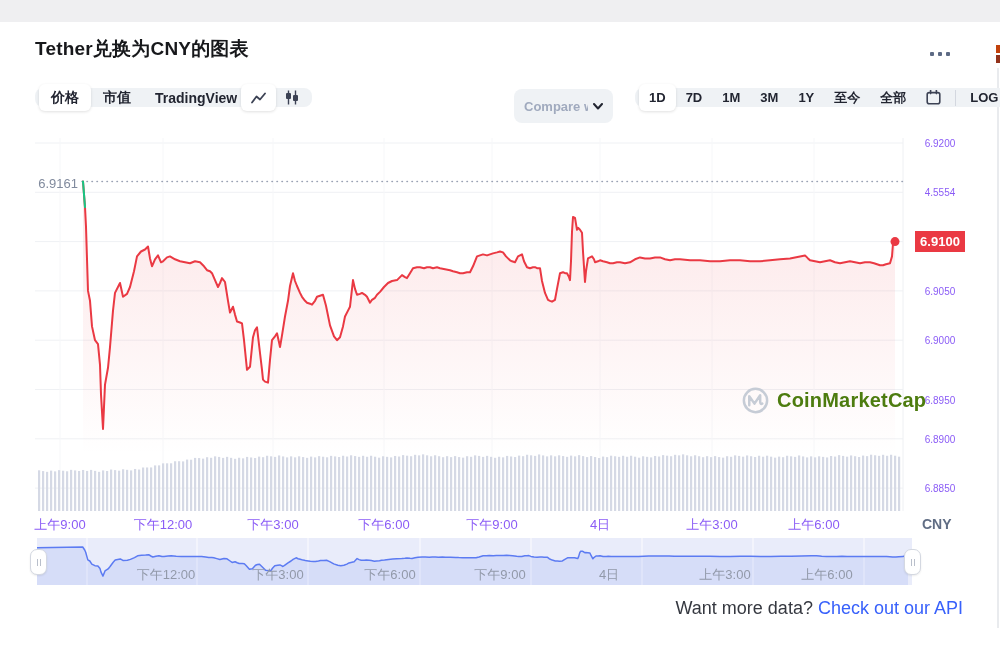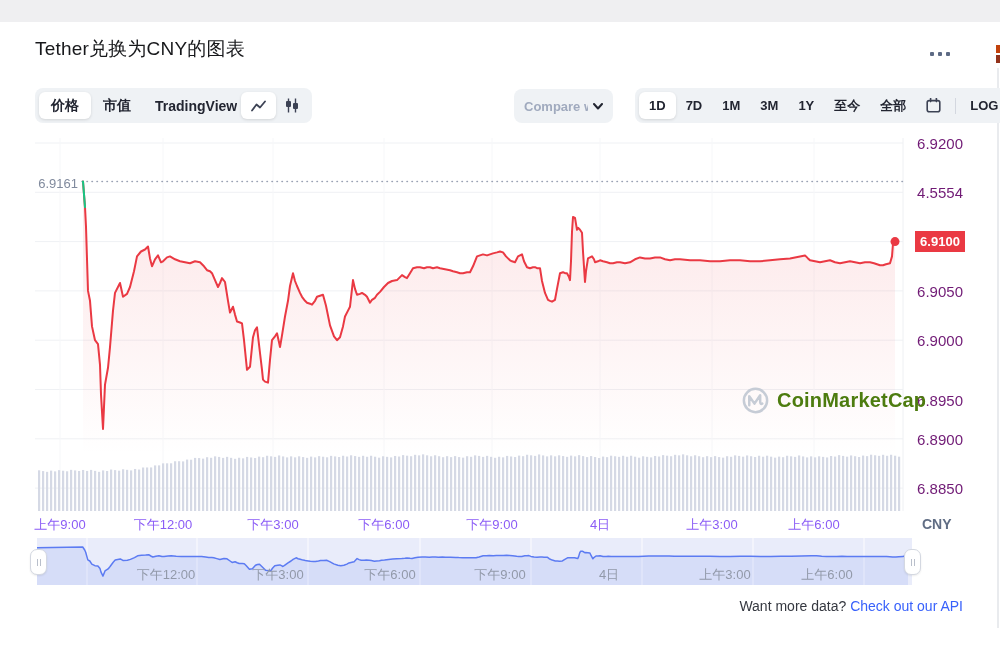--- a/index.html
+++ b/index.html
@@ -1,49 +1,49 @@
 <!DOCTYPE html>
 <html><head>
 <meta charset="utf-8">
 <style>
   html,body{margin:0;padding:0;background:#fff;}
   .stage{position:relative;width:1000px;height:650px;background:#ffffff;overflow:hidden;
          font-family:"Liberation Sans",sans-serif;color:#0d1421;}
   .top-strip{position:absolute;left:0;top:0;width:1000px;height:22px;background:#efeff1;}
-  .page-title{position:absolute;left:35px;top:36px;font-size:19px;font-weight:normal;color:#17181b;letter-spacing:.2px;}
+  .page-title{position:absolute;left:35px;top:36px;font-size:19px;font-weight:bold;color:#17181b;letter-spacing:.2px;}
   .more-menu{position:absolute;left:930px;top:44px;width:28px;height:20px;display:flex;align-items:center;gap:4px;cursor:pointer;}
   .more-menu i{width:4px;height:4px;border-radius:1px;background:#5d6a84;display:block;}
   
-  .seg{position:absolute;top:88px;height:35px;background:#eff2f5;border-radius:8px;display:flex;align-items:center;padding:0 4px;box-sizing:border-box;}
+  .seg{position:absolute;top:88px;height:19px;background:#eff2f5;border-radius:8px;display:flex;align-items:center;padding:0 4px;box-sizing:border-box;}
   .seg .item{height:27px;display:flex;align-items:center;padding:0 12px;border-radius:6px;
              font-size:14px;font-weight:bold;color:#222531;cursor:pointer;white-space:nowrap;}
   .seg .item.active{background:#fff;box-shadow:0 1px 3px rgba(0,0,0,.12);}
   #left-tabs{left:35px;}
   #type-toggle{left:237px;}
   #type-toggle .item{padding:0 9px;}
   .compare{position:absolute;left:514px;top:89px;width:99px;height:34px;background:#eff2f5;border:none;border-radius:8px;
            display:flex;align-items:center;justify-content:center;gap:5px;cursor:pointer;font-family:inherit;}
   .compare .ctxt{font-size:13px;font-weight:bold;color:#a0aabe;max-width:64px;overflow:hidden;white-space:nowrap;display:block;}
   #ranges{left:635px;text-align:center;}
   #ranges .item{padding:0 10px;font-size:13px;}
   #ranges .sep{width:1px;height:16px;background:#d3d7df;margin:0 4px;}
   
-  .ylab{position:absolute;left:917px;width:46px;text-align:right;font-size:15px;color:#701a75;transform:translateY(-50%);}
+  .ylab{position:absolute;left:917px;width:46px;text-align:center;font-size:10px;color:#8b5cf6;transform:translateY(-50%);}
   .badge{position:absolute;left:915px;top:231px;width:50px;height:21px;background:#ea3943;border-radius:0;
          color:#fff;font-size:13px;font-weight:bold;display:flex;align-items:center;justify-content:center;}
   .openlab{position:absolute;left:38px;top:183px;width:40px;text-align:right;font-size:13px;color:#808a9d;transform:translateY(-50%);}
   .xlab{position:absolute;top:516px;font-size:13px;color:#8b5cf6;transform:translateX(-50%);white-space:nowrap;}
   .cny{position:absolute;left:922px;top:516px;font-size:14px;font-weight:bold;color:#616e85;}
   .nlab{position:absolute;top:566px;font-size:13px;color:#9299a9;transform:translateX(-50%);white-space:nowrap;}
   .watermark{position:absolute;left:742px;top:387px;display:flex;align-items:center;gap:8px;color:#4d7c0f;}
   .watermark .wm-text{font-size:20px;font-weight:bold;letter-spacing:.2px;}
   .handle{position:absolute;width:15px;height:24px;top:549px;background:#fff;border:1px solid #d4d8e1;border-radius:7px;
           box-shadow:0 1px 2px rgba(0,0,0,.08);display:flex;align-items:center;justify-content:center;gap:2px;cursor:ew-resize;z-index:5;}
   .handle i{display:block;width:1px;height:7px;background:#b9bfcb;}
-  .footer{position:absolute;top:598px;left:0;width:963px;text-align:right;font-size:14px;color:#353840;}
+  .footer{position:absolute;top:598px;left:0;width:963px;text-align:right;font-size:18px;color:#353840;}
   .footer a{color:#3861fb;text-decoration:none;cursor:pointer;}
   .edge-line{position:absolute;left:997px;top:68px;width:2px;height:560px;background:#e9ebee;}
   .edge-frag-a{position:absolute;left:996px;top:45px;width:4px;height:8px;background:#c2410c;}
   .edge-frag-b{position:absolute;left:996px;top:55px;width:4px;height:8px;background:#93321b;}
   svg.plot{position:absolute;left:0;top:0;z-index:1;}
   .overlay{z-index:2;}
 </style>
 </head>
 <body>
 

